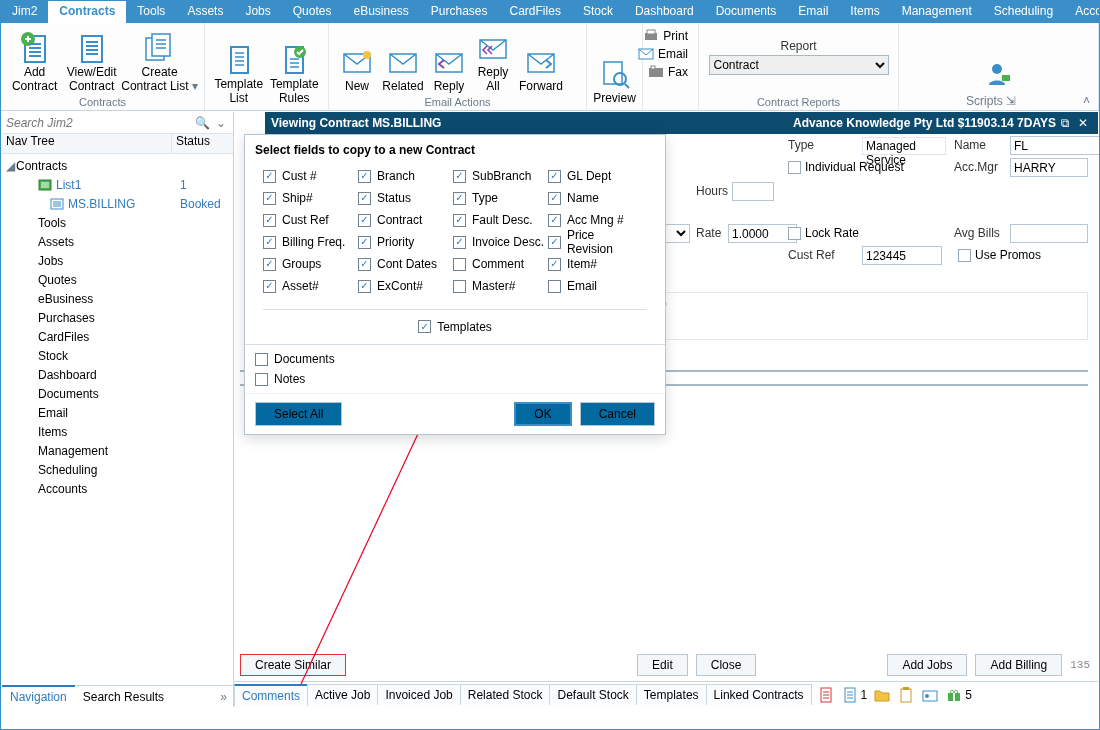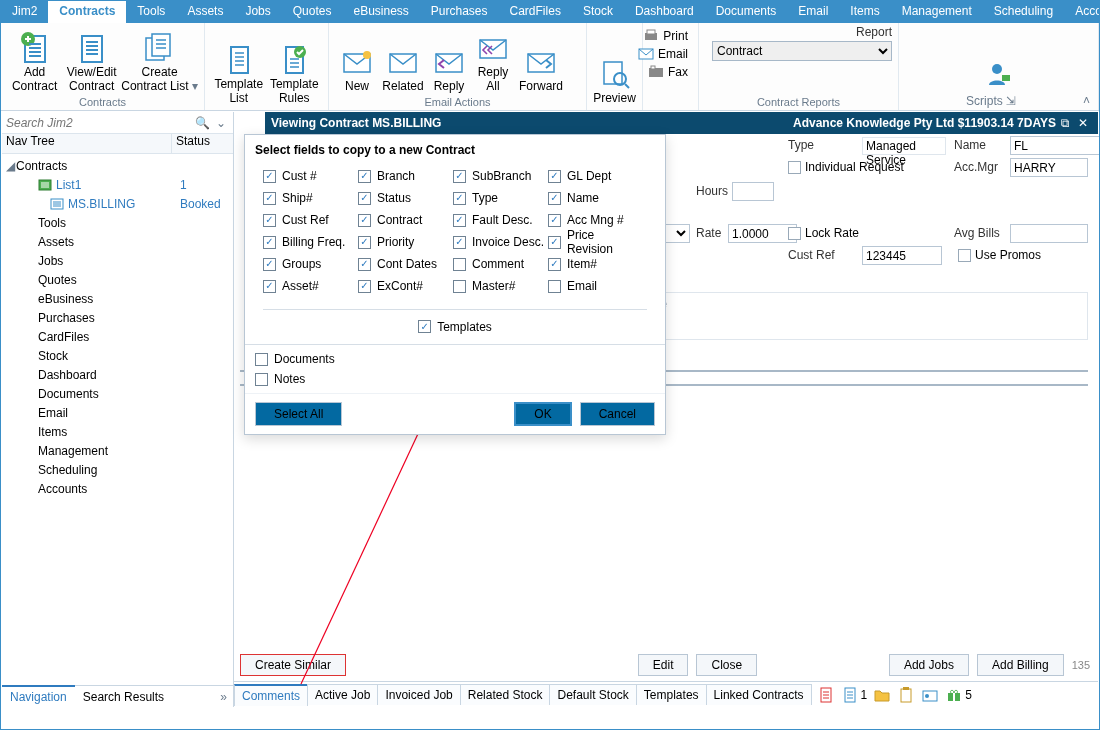--- a/index.html
+++ b/index.html
@@ -55,21 +55,21 @@
 .lbl { color:#333; }
 .inp { border:1px solid #b8c6d4; height:19px; padding:0 3px; background:#fff; }
 .chk { width:13px; height:13px; border:1px solid #99a9b8; display:inline-block; vertical-align:middle; margin-right:4px; background:#fff; }
 .terms { position:absolute; border:1px solid #dfe6ed; left:258px; right:10px; top:158px; height:48px; padding:4px; color:#9aa7b4; }
 .hr { position:absolute; left:6px; right:10px; height:2px; border-top:1px solid #a8b8c7; border-bottom:1px solid #a8b8c7; }
 
 
 .btnstrip { position:absolute; left:0; right:0; bottom:28px; height:28px; display:flex; align-items:center; padding:0 6px; }
 .wbtn2 { border:1px solid #b8c6d4; background:#f4f7fa; height:22px; padding:0 14px; cursor:pointer; margin-right:8px; }
 .wbtn2.focus { border:1px solid #d33; }
-.pgnum { margin-left:auto; color:#888; font-size:11px; padding-right:2px; }
+.pgnum { margin-left:auto; color:#888; font-size:11px; padding-right:2px;font-family:Liberation Mono, monospace; }
 
 
 .doctabs { position:absolute; bottom:0; left:0; right:0; height:26px; border-top:1px solid #c9d6e2; display:flex; align-items:center; background:#fff; }
 .dtab { border:1px solid #c9d6e2; border-bottom:none; padding:3px 7px; margin-right:-1px; cursor:pointer; background:#fafcfe; }
 .dtab.active { color:#2f7bbf; border-top:2px solid #2f7bbf; }
 .dico { width:18px; height:18px; display:flex; align-items:center; justify-content:center; margin-left:6px; cursor:pointer; }
 
 
 .modal { position:absolute; left:243px; top:133px; width:422px; background:#fff; border:1px solid #b8c6d4; box-shadow:0 4px 12px rgba(0,0,0,0.15); z-index:100; }
 .modal .mtitle { padding:8px 10px 6px; font-weight:600; }
@@ -270,21 +270,21 @@
             <rect x="1" y="3" width="14" height="9" fill="#888"></rect>
             <rect x="3" y="1" width="4" height="3" fill="#fff" stroke="#888"></rect>
           </svg>
           <span>Fax</span>
         </div>
     </div>
     <div class="glabel"></div>
   </div>
 
   <div class="rgroup" style="width:200px">
-    <div class="items" style="flex-direction:column;align-items:flex-end;padding-top:2px">
+    <div class="items" style="flex-direction:column;align-items:center;padding-top:16px">
       <span class="lbl">Report</span>
       <select class="report"><option>Contract</option></select>
     </div>
     <div class="glabel">Contract Reports</div>
   </div>
 
   <div class="rgroup" style="flex:1">
     <div class="items" style="justify-content:center">
         <div class="rb" style="width:44px">
           <div class="ico">

